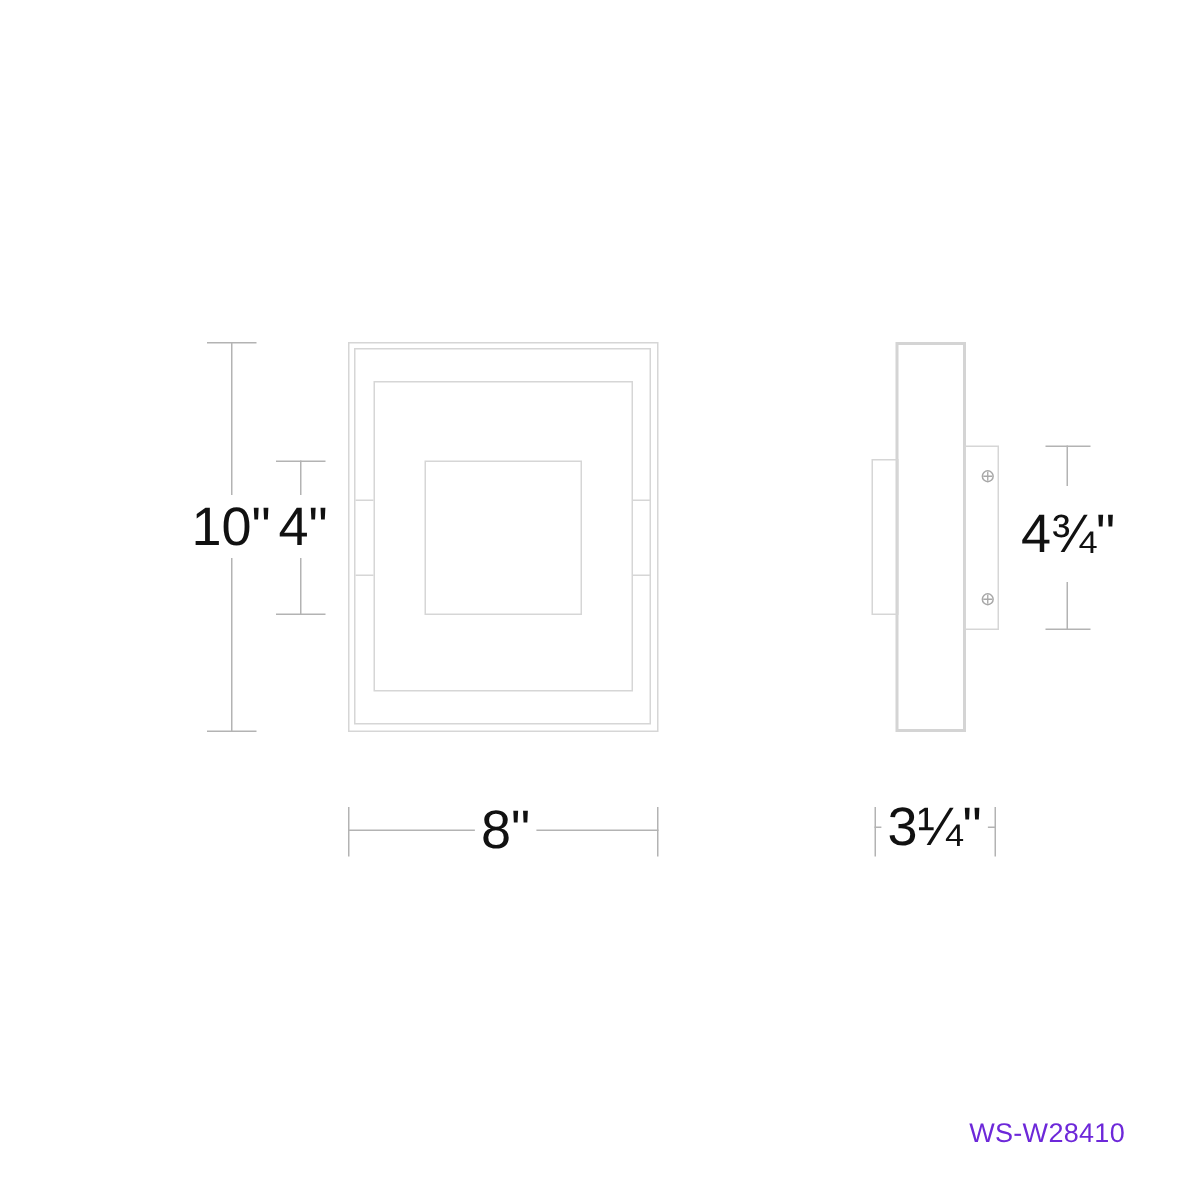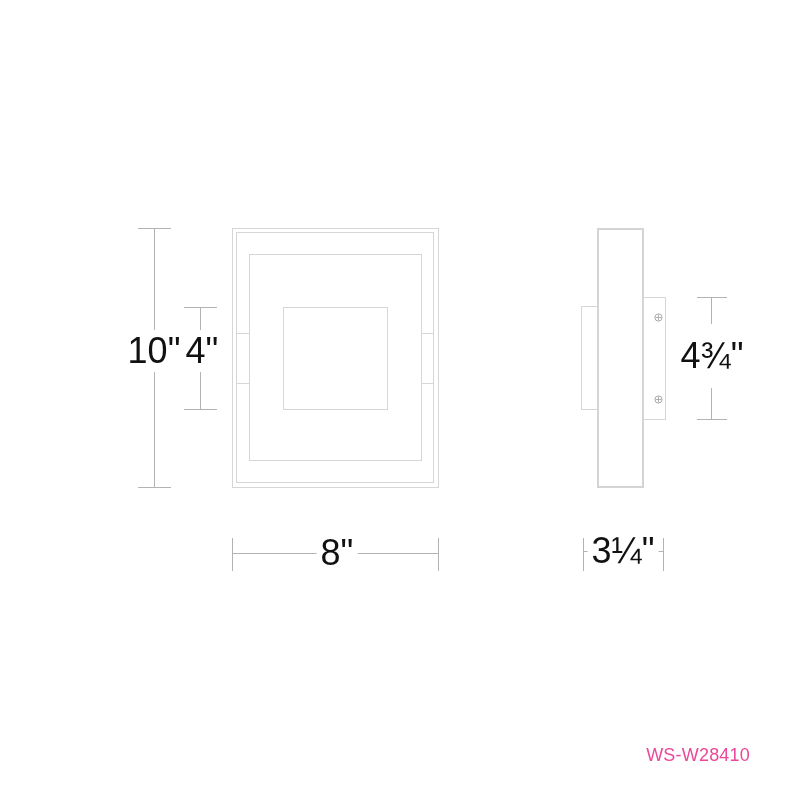--- a/index.html
+++ b/index.html
@@ -51,21 +51,21 @@
     height: 9px;
   }
   
   .product-code {
     position: absolute;
     left: 600px;
     top: 745px;
     width: 150px;
     text-align: right;
     font-size: 18px;
-    color: #ec4899;
+    color: #6d28d9;
     letter-spacing: 0.2px;
   }
 </style>
 </head>
 <body>
 
 <div class="canvas">
 
   <div>
     <div class="rect" style="left:232px; top:228px; width:207px; height:260px;"></div>

